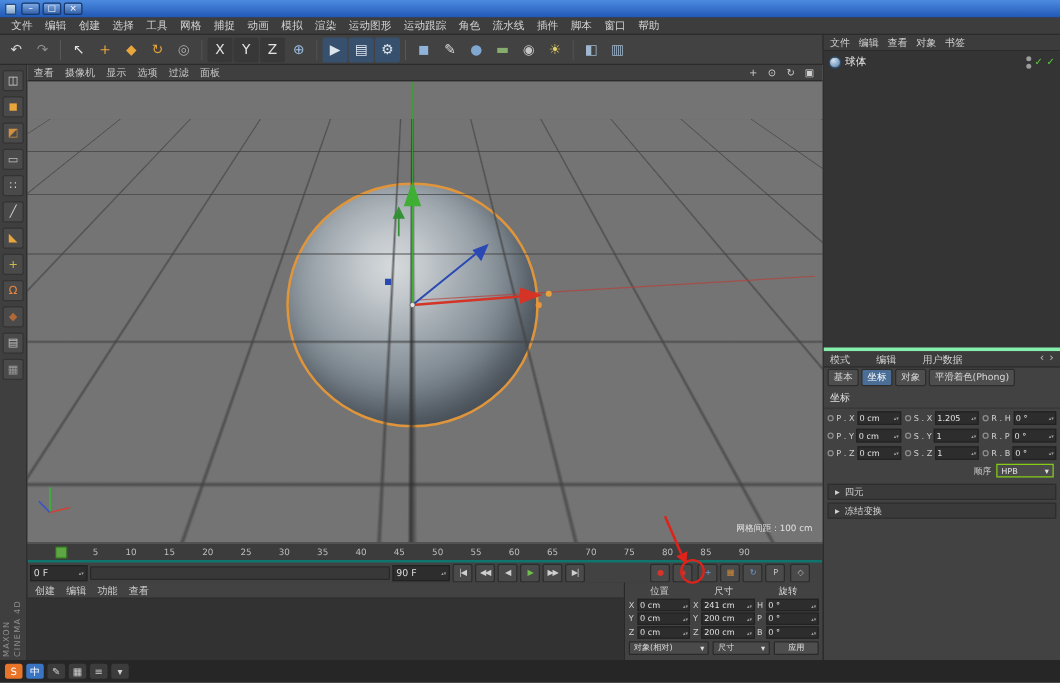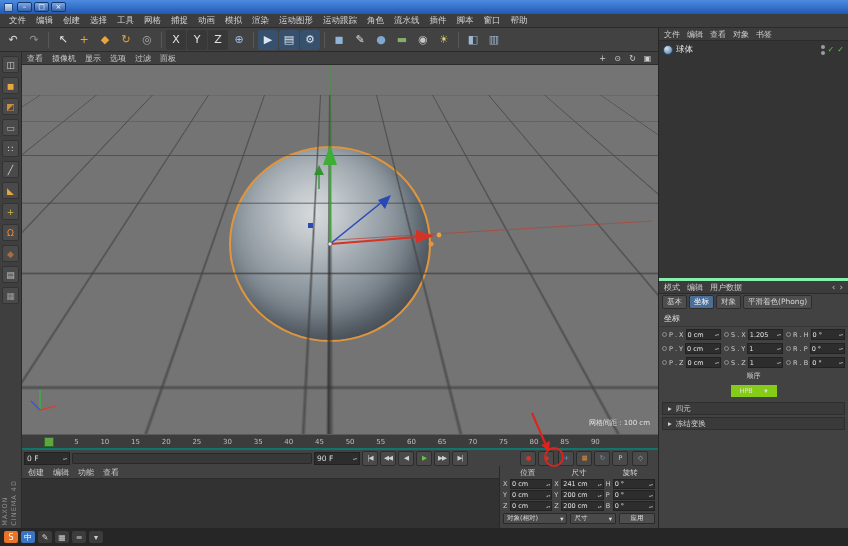--- a/index.html
+++ b/index.html
@@ -117,22 +117,22 @@
   .am-tabs { display:flex; gap:2px; padding:1px 3px;text-align:center; }
   .am-tab { padding:1px 4px; background:#4e4e4e; border:1px solid #2d2d2d; border-radius:2px; font-size:7.5px; color:#d8d8d8; white-space:nowrap; }
   .am-tab.active { background:#4a6e96; border-color:#2c4婷660; color:#ffffff; }
   .am-section { font-size:8px; color:#e0e0e0; padding:3px 5px 2px; border-bottom:1px solid #373737; margin-bottom:2px; }
   .am-grid { display:grid; grid-template-columns:1fr 1fr 1fr; gap:3px 3px; padding:0 3px; }
   .am-field { display:flex; align-items:center; gap:2px; }
   .am-field .bullet { width:5px; height:5px; border:1px solid #8e8e8e; border-radius:50%; flex:none; }
   .am-field .lbl { font-size:6.5px; color:#cfcfcf; white-space:nowrap; }
   .am-field .val { flex:1; min-width:0; height:11px; background:#2d2d2d; border:1px solid #222; font-size:6.5px; color:#e4e4e4;
                    display:flex; align-items:center; justify-content:flex-end; padding:0 1px; }
-  .am-order { display:flex; justify-content:flex-end; align-items:center; gap:4px; padding:3px 5px; font-size:7px; color:#d0d0d0;flex-direction:column; }
-  .order-dd { width:46px; height:11px; background:#4a4a4a; border:6px solid #84cc16; display:flex; align-items:center;
+  .am-order { display:flex; justify-content:flex-end; align-items:center; gap:4px; padding:3px 5px; font-size:7px; color:#d0d0d0; }
+  .order-dd { width:46px; height:11px; background:#4a4a4a; border:1px solid #84cc16; display:flex; align-items:center;
               justify-content:space-between; padding:0 3px; font-size:6.5px; color:#e0e0e0; }
   .am-collapsed { margin:2px 3px 0; height:13px; background:#3a3a3a; border:1px solid #2e2e2e; display:flex;
                   align-items:center; gap:4px; padding:0 5px; font-size:7.5px; color:#d2d2d2; }
   .am-fill { flex:1; }
 
   
   .statusbar { height:18px; background:#262626; display:flex; align-items:center; gap:3px; padding:0 4px; }
   .sb-icon { min-width:14px; height:12px; border-radius:2px; display:flex; align-items:center; justify-content:center;
              font-size:8px; padding:0 1px; }
 
@@ -465,21 +465,21 @@
               <span class="dot"></span>
               <span class="dot"></span>
             </span>
           <span class="check">✓</span>
           <span class="check">✓</span>
         </span>
       </div>
     </div>
 
     <div class="pane-menus">
-      <span style="display:flex;gap:7px;">
+      <span style="display:flex;gap:21px;">
 
       <span>模式</span>
           <span>编辑</span>
           <span>用户数据</span>
         </span>
       <span class="am-nav">
         <span>‹</span>
         <span>›</span>
       </span>
     </div>

